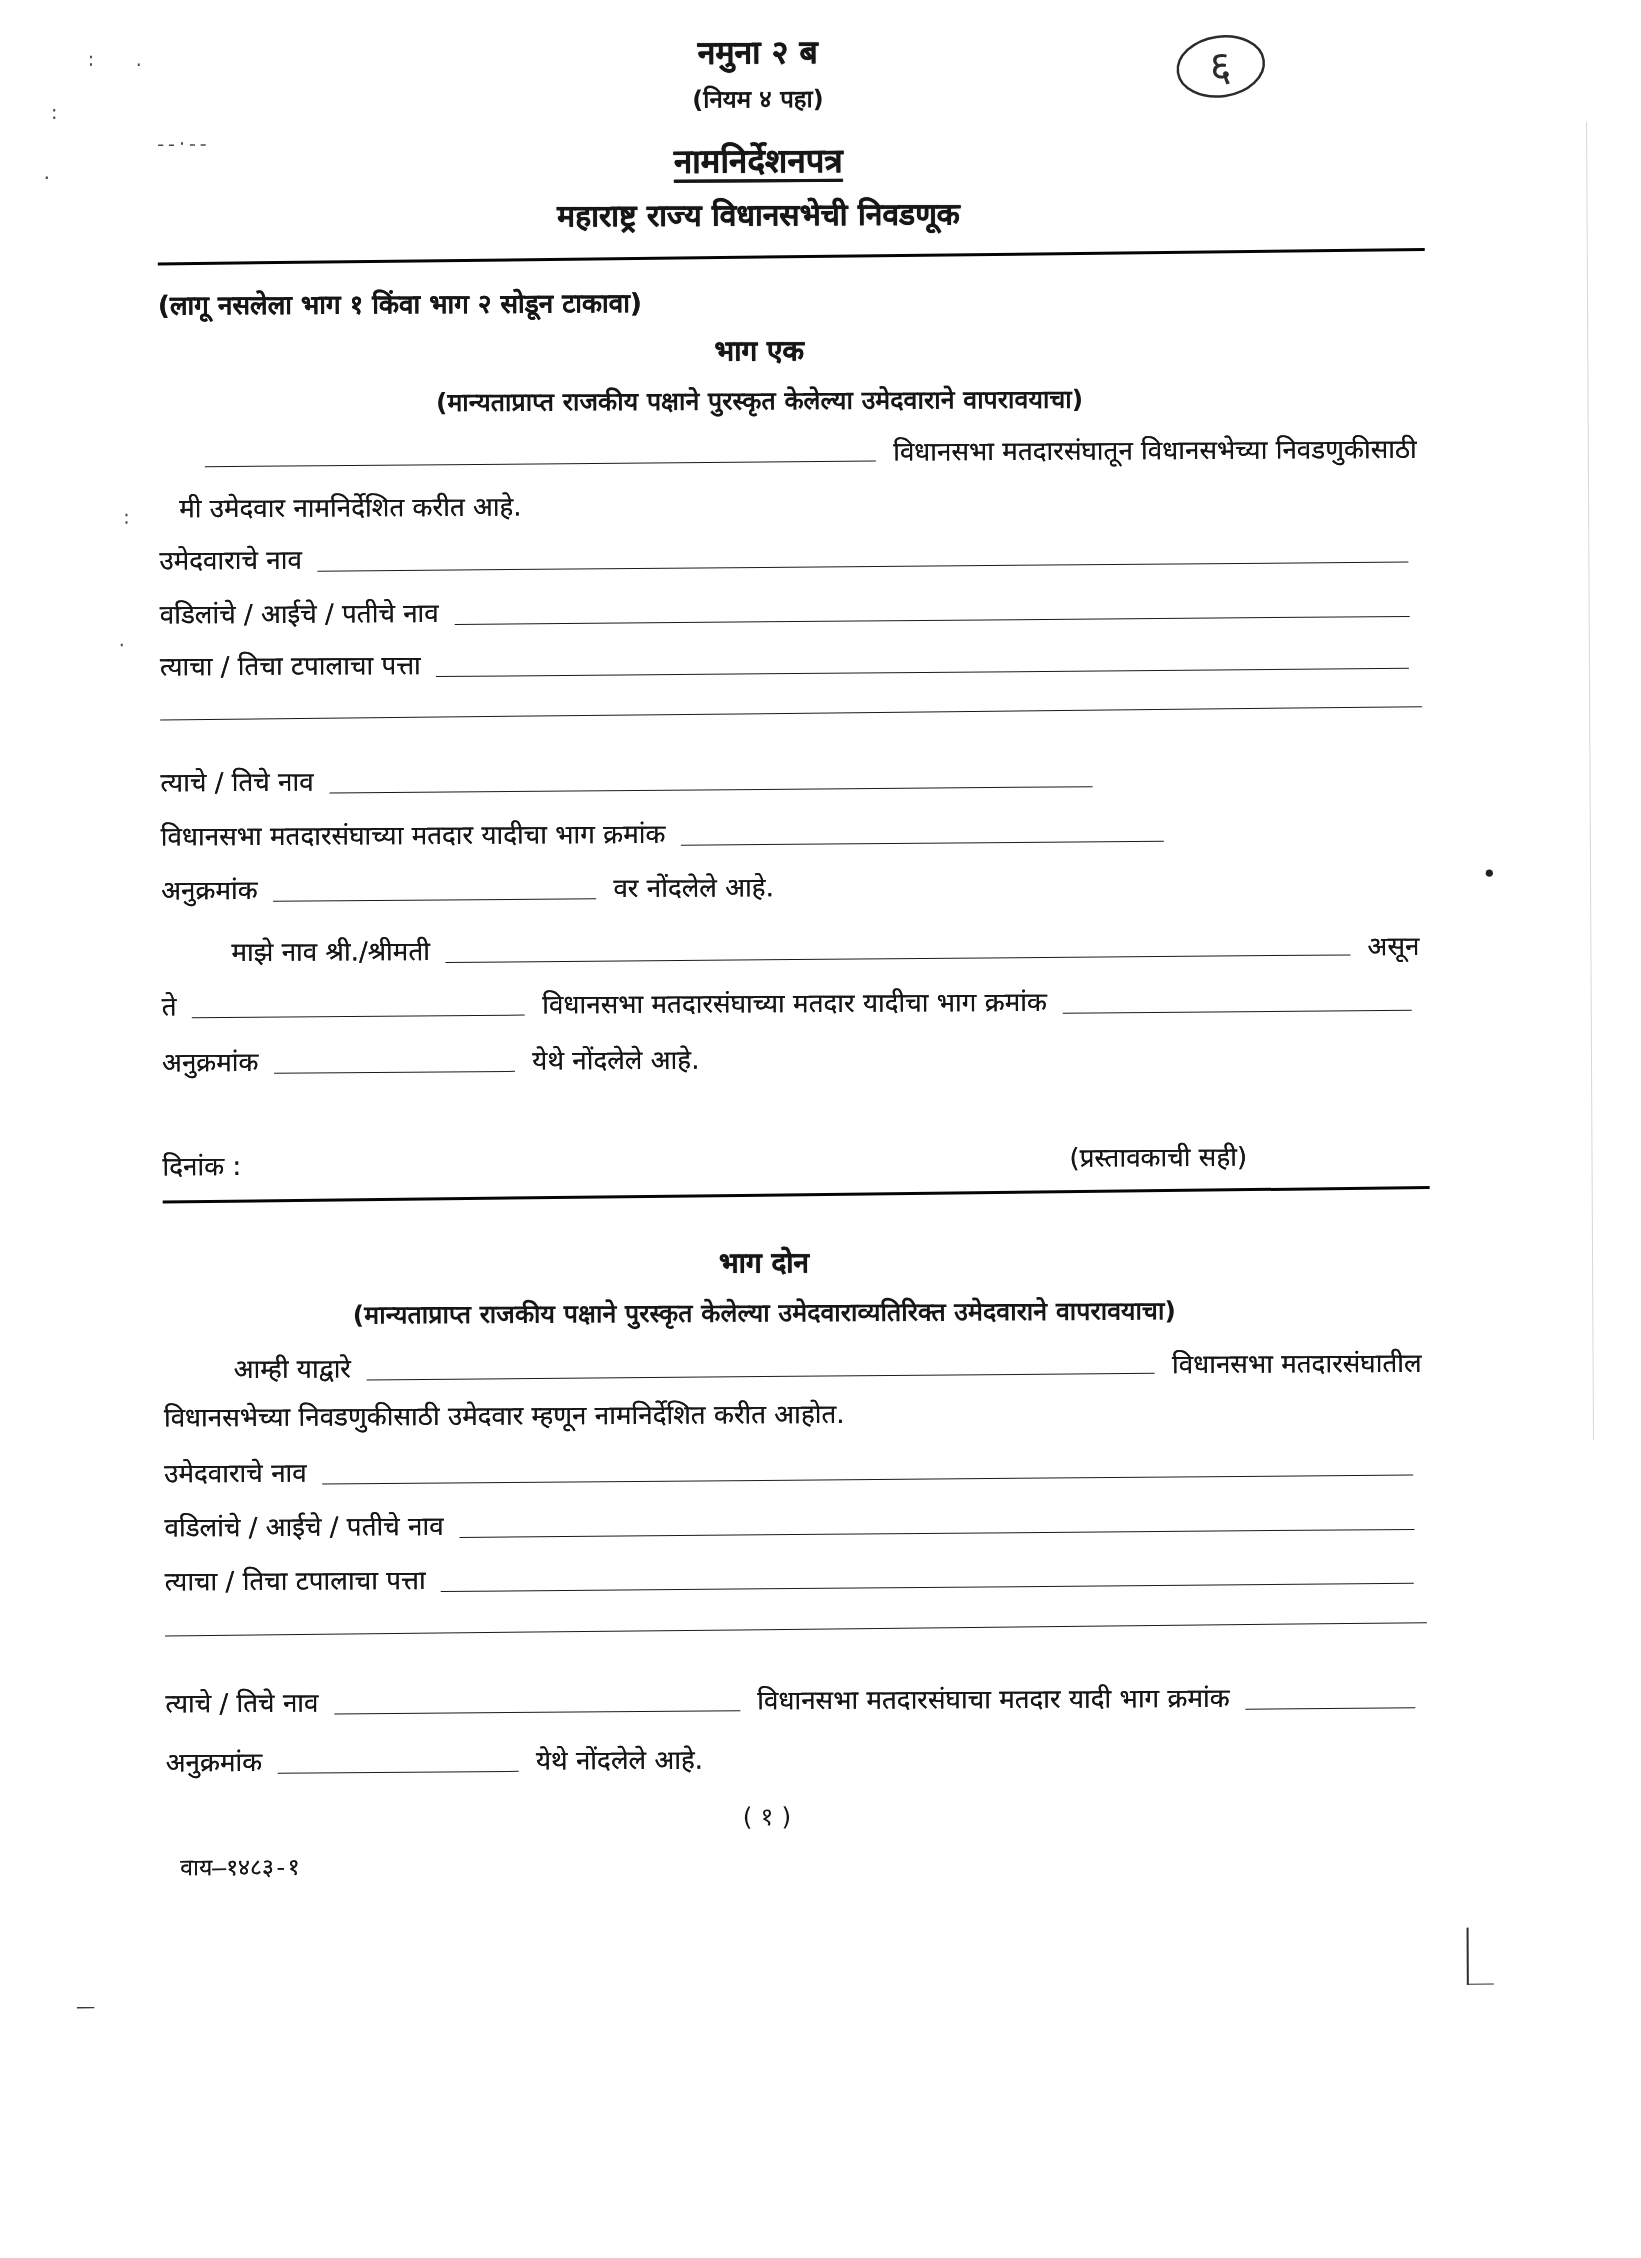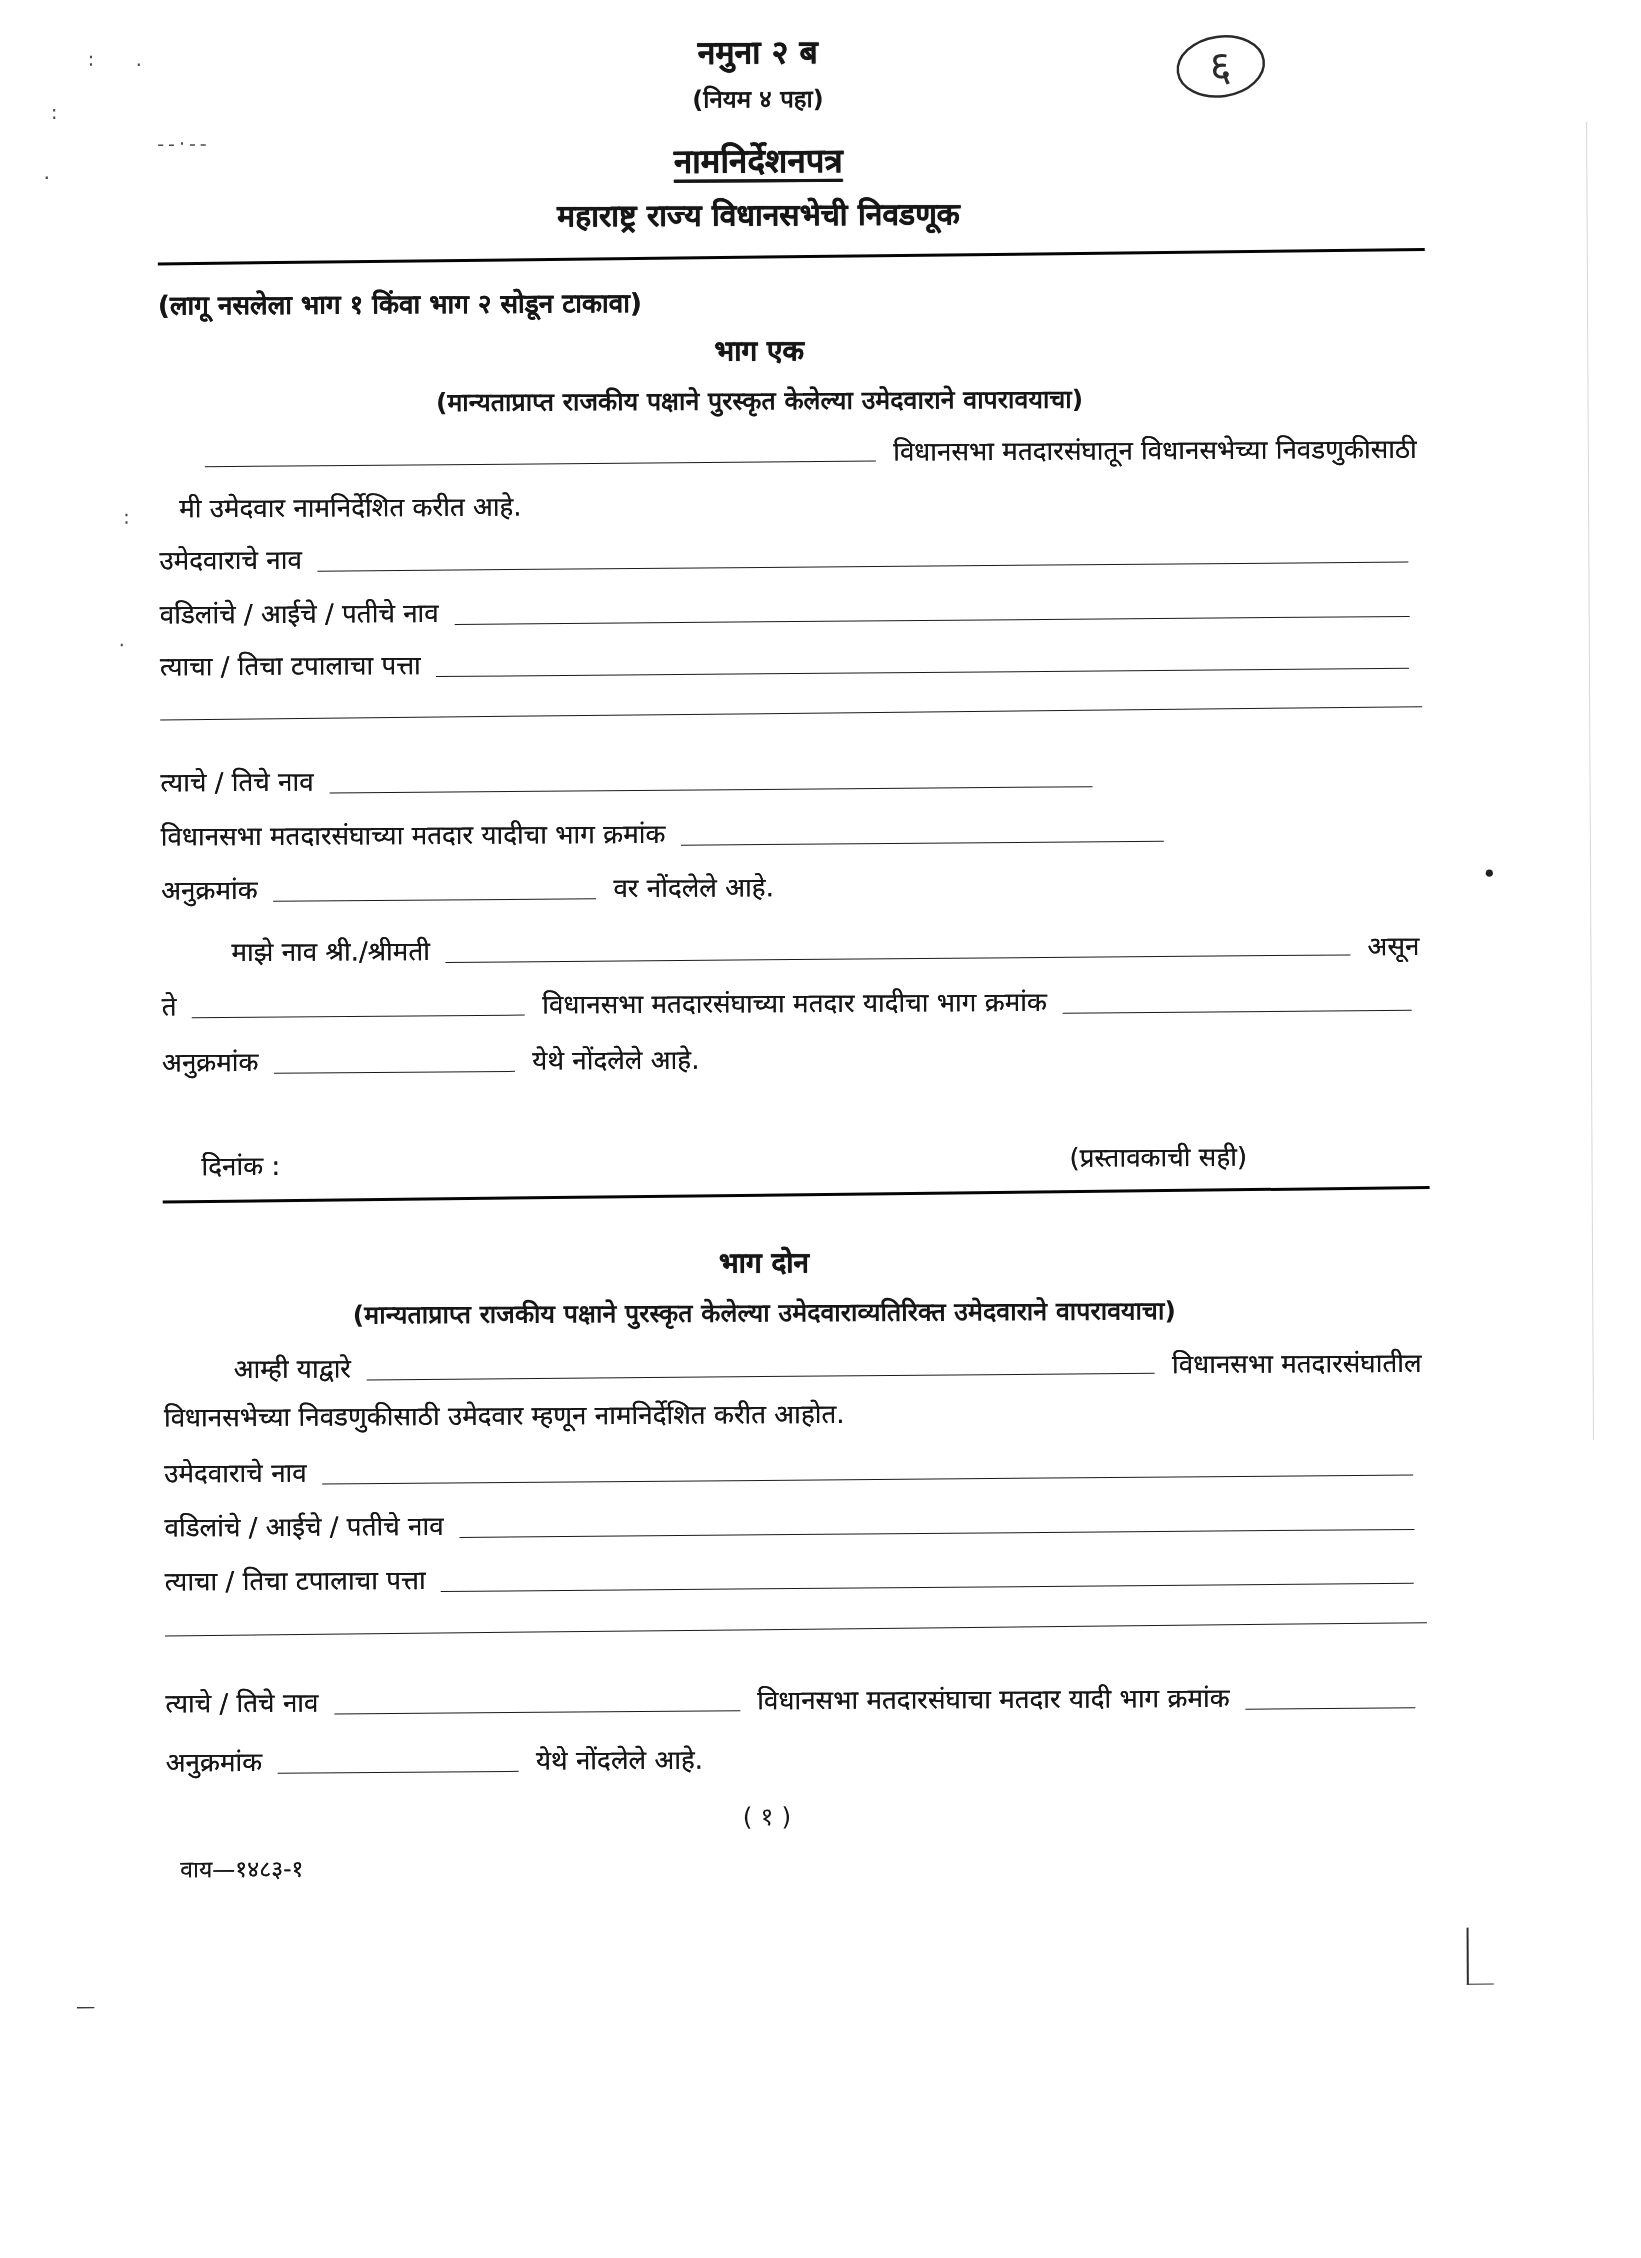--- a/index.html
+++ b/index.html
@@ -120,21 +120,21 @@
       <span class="tail">विधानसभा मतदारसंघाच्या मतदार यादीचा भाग क्रमांक</span>
       <span class="blank"></span>
     </div>
 
     <div class="row" style="left:162px;top:1043px;width:1257px;">
       <span class="lbl">अनुक्रमांक</span>
       <span class="blank fixed" style="width:241px;"></span>
       <span class="tail">येथे नोंदलेले आहे.</span>
     </div>
 
-    <div class="row" style="left:162px;top:1147px;margin-left:39px;">
+    <div class="row" style="left:162px;top:1147px;">
       <span class="lbl">दिनांक :</span>
     </div>
     <div class="row" style="left:1069px;top:1143px;">
       <span class="lbl">(प्रस्तावकाची सही)</span>
     </div>
 
     <div class="h-rule" style="left:162px;top:1197px;width:1267px;"></div>
 
     <div class="center t-part" style="top:1242px;">भाग दोन</div>
     <div class="center t-paren" style="top:1294px;">(मान्यताप्राप्त राजकीय पक्षाने पुरस्कृत केलेल्या उमेदवाराव्यतिरिक्त उमेदवाराने वापरावयाचा)</div>
@@ -173,21 +173,21 @@
       <span class="blank"></span>
     </div>
 
     <div class="row" style="left:162px;top:1743px;width:1257px;">
       <span class="lbl">अनुक्रमांक</span>
       <span class="blank fixed" style="width:241px;"></span>
       <span class="tail">येथे नोंदलेले आहे.</span>
     </div>
 
     <div class="center" style="top:1798px;font-size:25px;">( १ )</div>
-    <div class="row" style="left:176px;top:1852px;font-size:23px;">
+    <div class="row" style="left:176px;top:1852px;font-size:23px;font-family:Liberation Mono, monospace;">
       <span class="lbl">वाय—१४८३-१</span>
     </div>
 
     <div class="artifact" style="left:93px;top:44px;">:</div>
     <div class="artifact" style="left:141px;top:50px;">·</div>
     <div class="artifact" style="left:56px;top:97px;">:</div>
     <div class="artifact" style="left:48px;top:162px;font-size:21px;">·</div>
     <div class="artifact" style="left:162px;top:129px;letter-spacing:3.9px;">--·--</div>
     <div class="artifact" style="left:126px;top:502px;">:</div>
     <div class="artifact" style="left:121px;top:630px;">·</div>

